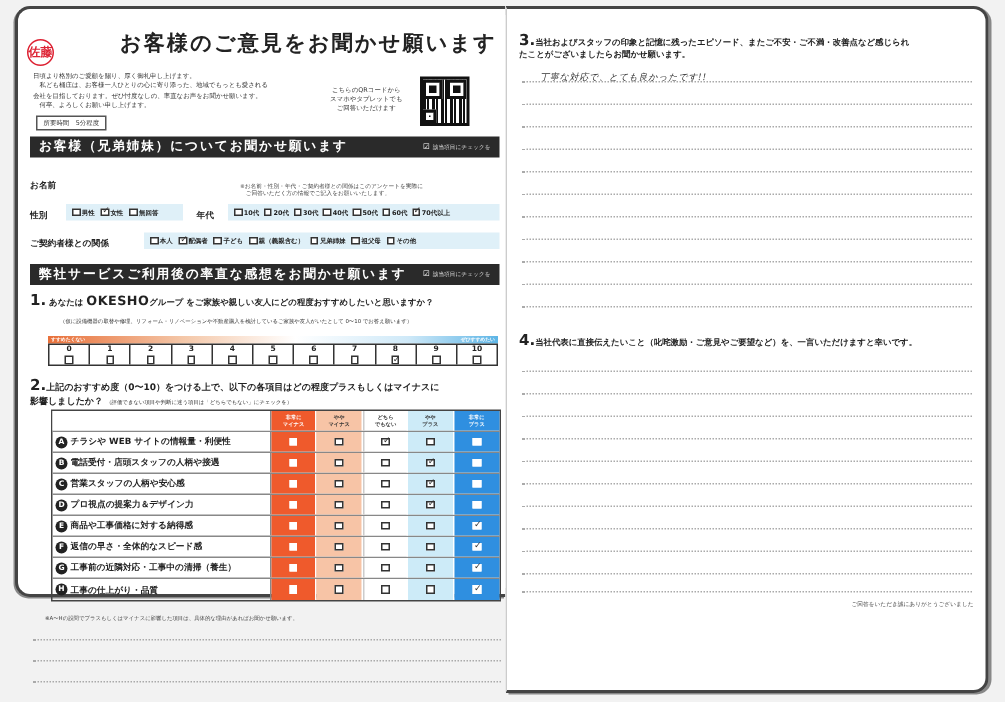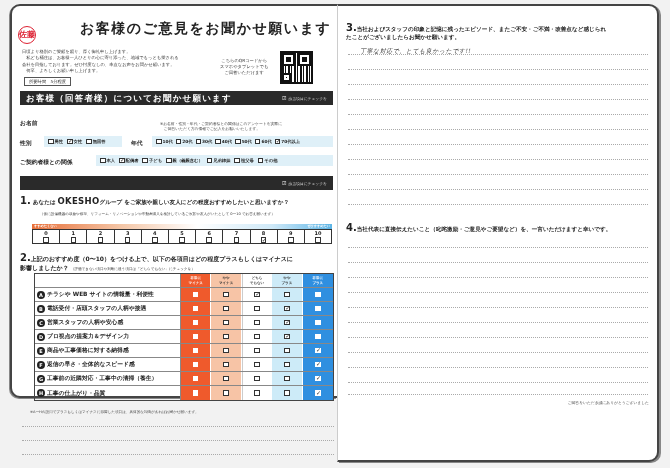--- a/index.html
+++ b/index.html
@@ -88,21 +88,21 @@
 　何卒、よろしくお願い申し上げます。</div>
   <div class="duration">所要時間　5分程度</div>
   <div class="qr-note">こちらのQRコードから
 スマホやタブレットでも
 ご回答いただけます</div>
   <div class="qr">
       <span class="b"></span>
     </div>
 
   <div class="banner" style="top:85px">
-    <span>お客様（回答者様）についてお聞かせ願います</span>
+    <span>お客様（兄弟姉妹）についてお聞かせ願います</span>
     <span class="hint">該当項目にチェックを</span>
   </div>
   <div class="label" style="left:8px;top:113px">お名前</div>
   <div class="note">※お名前・性別・年代・ご契約者様との関係はこのアンケートを実際に
 　ご回答いただく方の情報でご記入をお願いいたします。</div>
 
   <div class="label" style="left:8px;top:133px">性別</div>
   <div class="optrow" style="left:32px;top:130px;width:78px">
     <span class="opt">
         <span class="cb"></span>
@@ -175,20 +175,21 @@
         <span class="cb"></span>
         <span>祖父母</span>
       </span>
     <span class="opt">
         <span class="cb"></span>
         <span>その他</span>
       </span>
   </div>
 
   <div class="banner" style="top:170px">
+    <span>弊社サービスご利用後の率直な感想をお聞かせ願います</span>
     <span class="hint">該当項目にチェックを</span>
   </div>
 
   <div class="q1">
     <span class="qnum">1.</span>
     <span>あなたは</span>
     <span class="brand">OKESHO</span><span>グループ をご家族や親しい友人にどの程度おすすめしたいと思いますか？</span>
   </div>
   <div class="q1sub">（仮に設備機器の取替や修理、リフォーム・リノベーションや不動産購入を検討しているご家族や友人がいたとして 0〜10 でお答え願います）</div>
 

